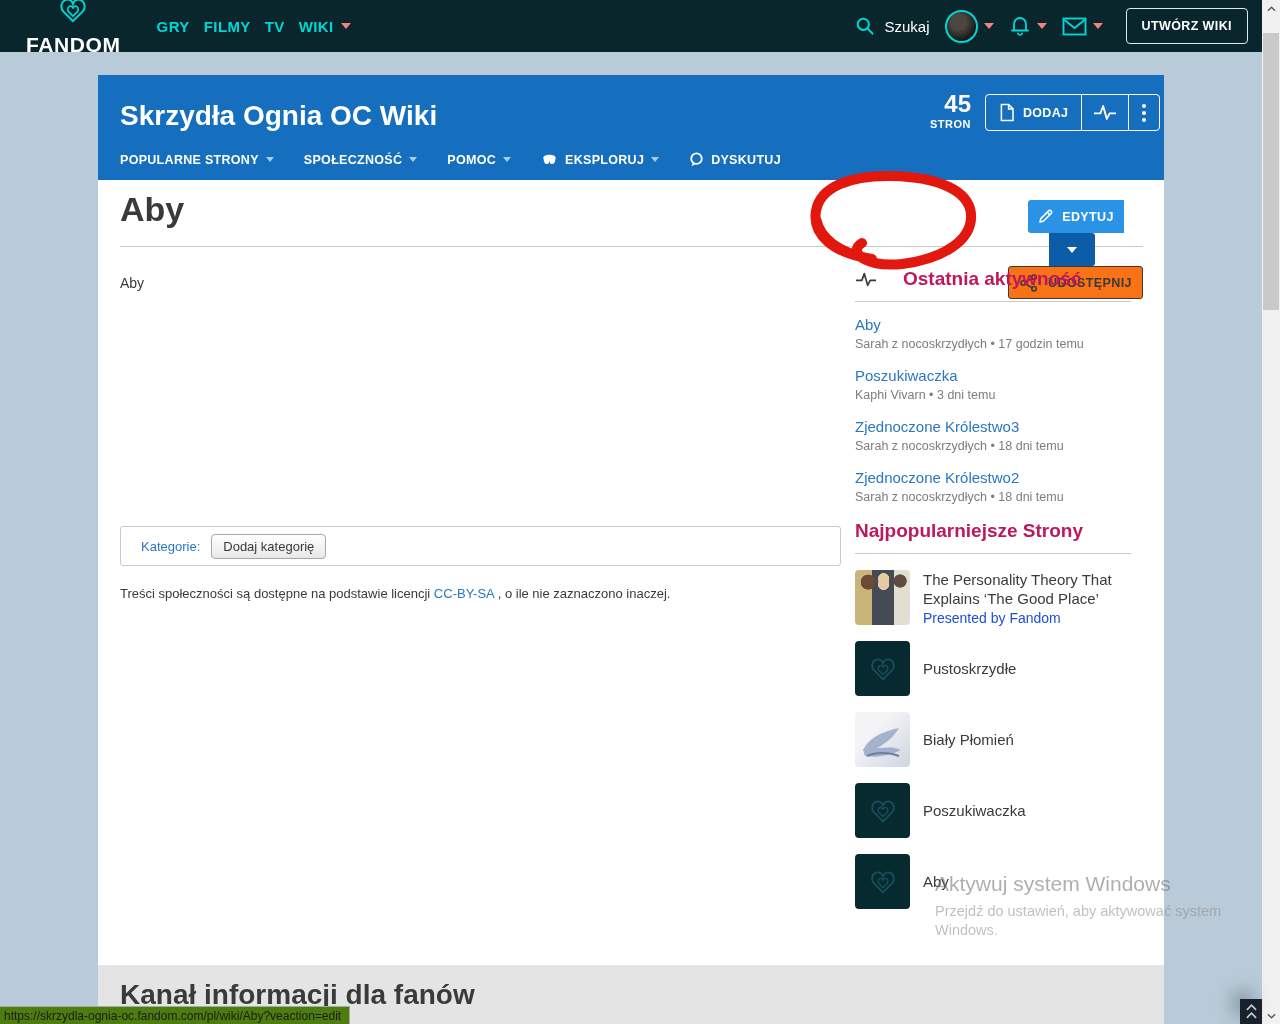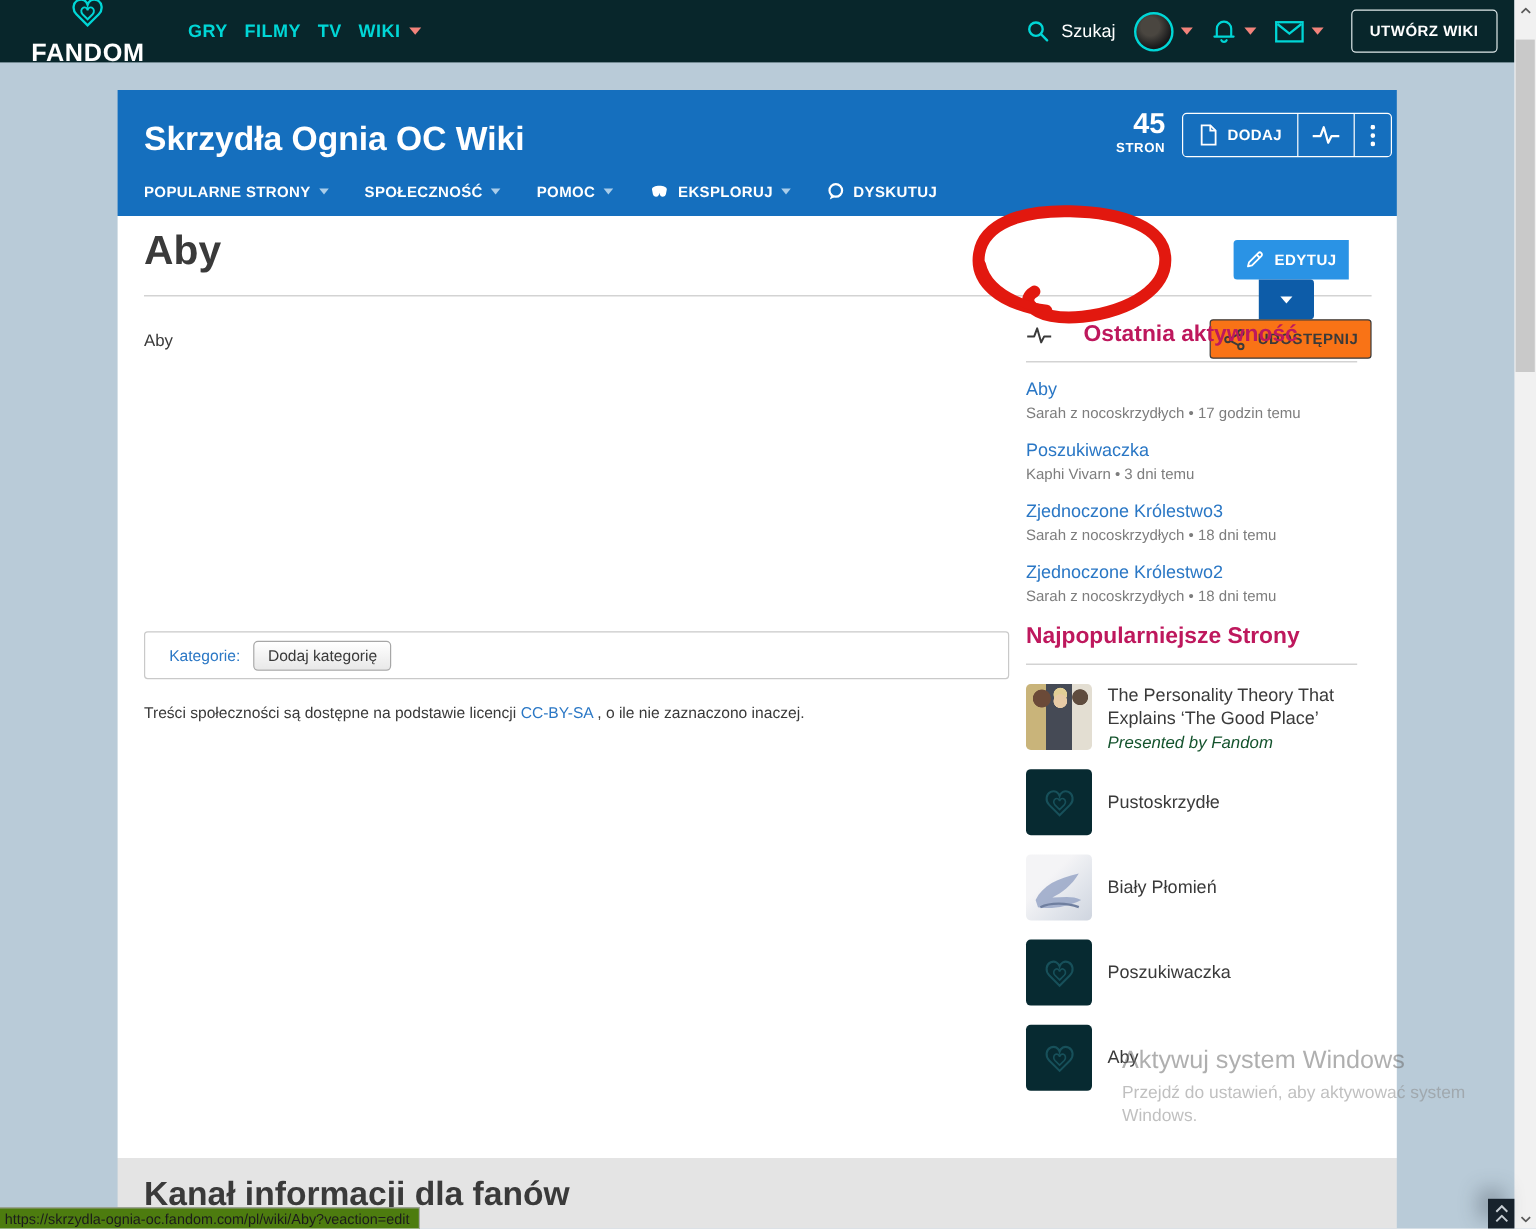--- a/index.html
+++ b/index.html
@@ -74,21 +74,21 @@
   .pop-thumb{width:55px;height:55px;border-radius:4px;flex:0 0 55px;display:flex;align-items:center;justify-content:center;}
   .thumb-placeholder{background:#072a31;}
   .thumb-photo{background:
       radial-gradient(circle at 24% 22%, #6b4a38 0 12%, transparent 13%),
       radial-gradient(circle at 52% 26%, #e7cba6 0 11%, transparent 12%),
       radial-gradient(circle at 52% 16%, #e2cf96 0 10%, transparent 11%),
       radial-gradient(circle at 82% 20%, #5f4c3e 0 10%, transparent 11%),
       linear-gradient(90deg,#c9b47a 0 30%, #454a55 30% 70%, #e3ded2 70%);}
   .thumb-dragon{background:linear-gradient(135deg,#f4f4f6 0 35%,#dfe3ea 70%,#cfd5df);}
   .pop-title{font-size:15px;line-height:19px;color:#3a3a3a;}
-  .pop-sub{font-size:14px;color:#14532d;font-style:italic;margin-top:2px;}
+  .pop-sub{font-size:14px;color:#1d4ed8;margin-top:2px;}
 
   
   .footer{position:absolute;left:98px;top:965px;width:1066px;height:59px;background:#e4e4e4;}
   .footer-heading{position:absolute;left:22px;top:14px;font-size:28px;font-weight:bold;color:#3a3a3a;}
 
   
   .watermark{position:absolute;left:935px;top:872px;pointer-events:none;}
   .wm1{font-size:21px;color:rgba(110,110,110,.55);}
   .wm2{font-size:14.5px;line-height:19px;color:rgba(140,140,140,.55);margin-top:6px;}
 

